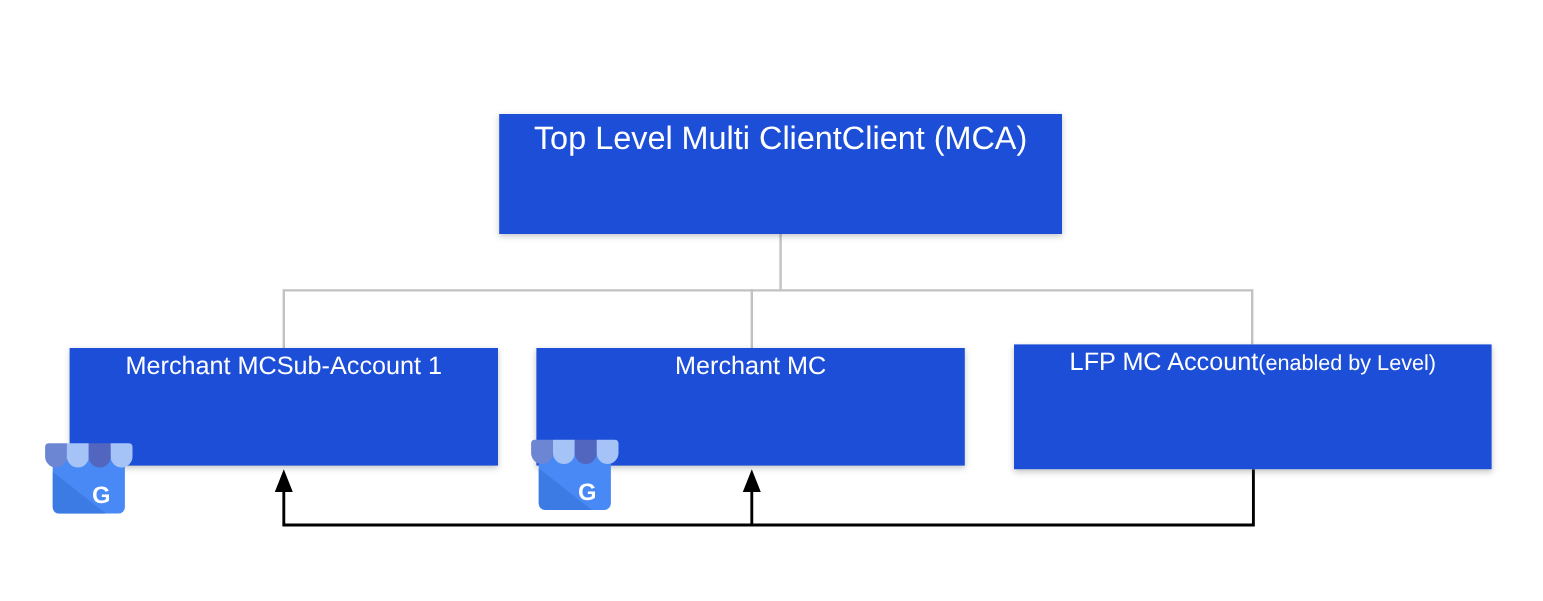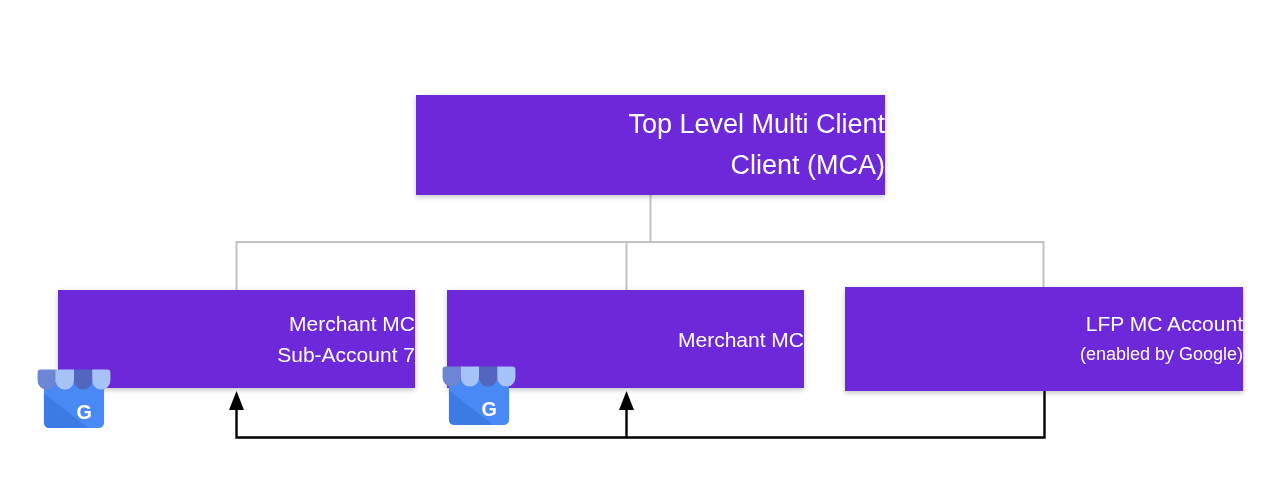--- a/index.html
+++ b/index.html
@@ -11,25 +11,25 @@
     overflow: hidden;
     font-family: "Liberation Sans", sans-serif;
   }
   #connector-layer {
     position: absolute;
     left: 0; top: 0;
     width: 1286px; height: 501px;
   }
   .node {
     position: absolute;
-    background: #6d28d9;
+    background: #1d4ed8;
     color: #ffffff;
     display: flex;
-    flex-direction: column;
-    align-items: flex-end;
+    flex-direction: row;
+    align-items: flex-start;
     justify-content: center;
     text-align: center;
     box-shadow: 0 2px 5px rgba(60,64,67,0.30);
   }
   .node .line { display: block; }
   #node-mca {
     left: 416px; top: 95px; width: 469px; height: 100px;
     font-size: 27px; line-height: 41px;
   }
   #node-sub1 {
@@ -78,30 +78,30 @@
     </g>
   </svg>
 
   <div class="node" id="node-mca">
     <span class="line line1">Top Level Multi Client</span>
     <span class="line line2">Client (MCA)</span>
   </div>
 
   <div class="node" id="node-sub1">
     <span class="line line1">Merchant MC</span>
-    <span class="line line2">Sub-Account 7</span>
+    <span class="line line2">Sub-Account 1</span>
   </div>
 
   <div class="node" id="node-sub2">
     <span class="line line1">Merchant MC</span>
   </div>
 
   <div class="node" id="node-lfp">
     <span class="line line1">LFP MC Account</span>
-    <span class="line line2">(enabled by Google)</span>
+    <span class="line line2">(enabled by Level)</span>
   </div>
 
   <svg class="storefront" id="storefront-1" viewBox="0 0 96 84">
     <rect x="10" y="20" width="76" height="58" rx="7" fill="#4989F5"></rect>
     <path d="M10 34 L66 78 L17 78 Q10 78 10 71 Z" fill="#2E6BD0" opacity="0.45"></path>
     <path d="M2 8 q0 -4 4 -4 h19 v14 a11.5 11.5 0 0 1 -23 0 Z" fill="#6D86D3"></path>
     <path d="M25 4 h23 v14 a11.5 11.5 0 0 1 -23 0 Z" fill="#A6C3F8"></path>
     <path d="M48 4 h23 v14 a11.5 11.5 0 0 1 -23 0 Z" fill="#5366BF"></path>
     <path d="M71 4 h19 q4 0 4 4 v10 a11.5 11.5 0 0 1 -23 0 Z" fill="#A6C3F8"></path>
     <text x="61" y="67" font-size="25" font-weight="bold" fill="#ffffff" text-anchor="middle" font-family="Liberation Sans, sans-serif">G</text>

